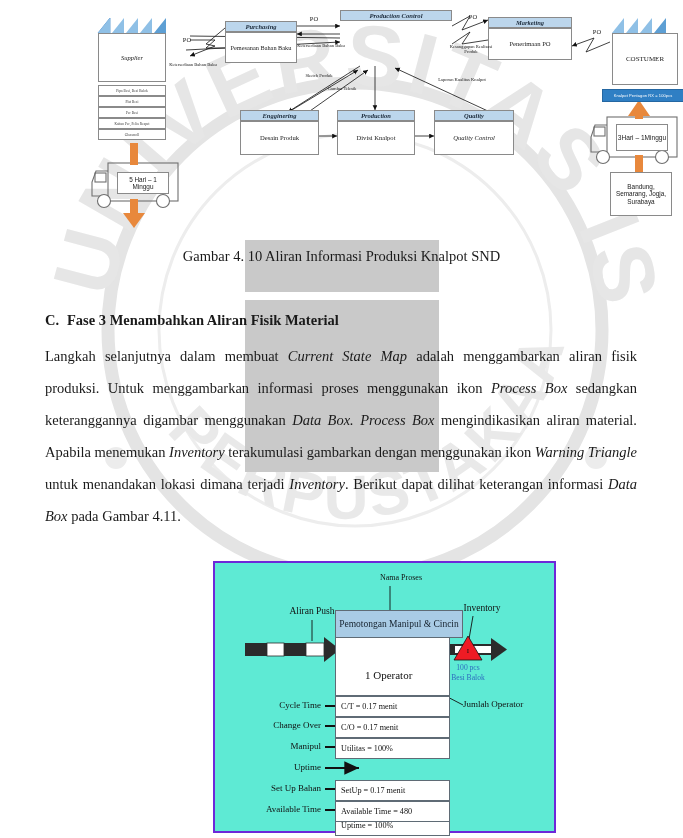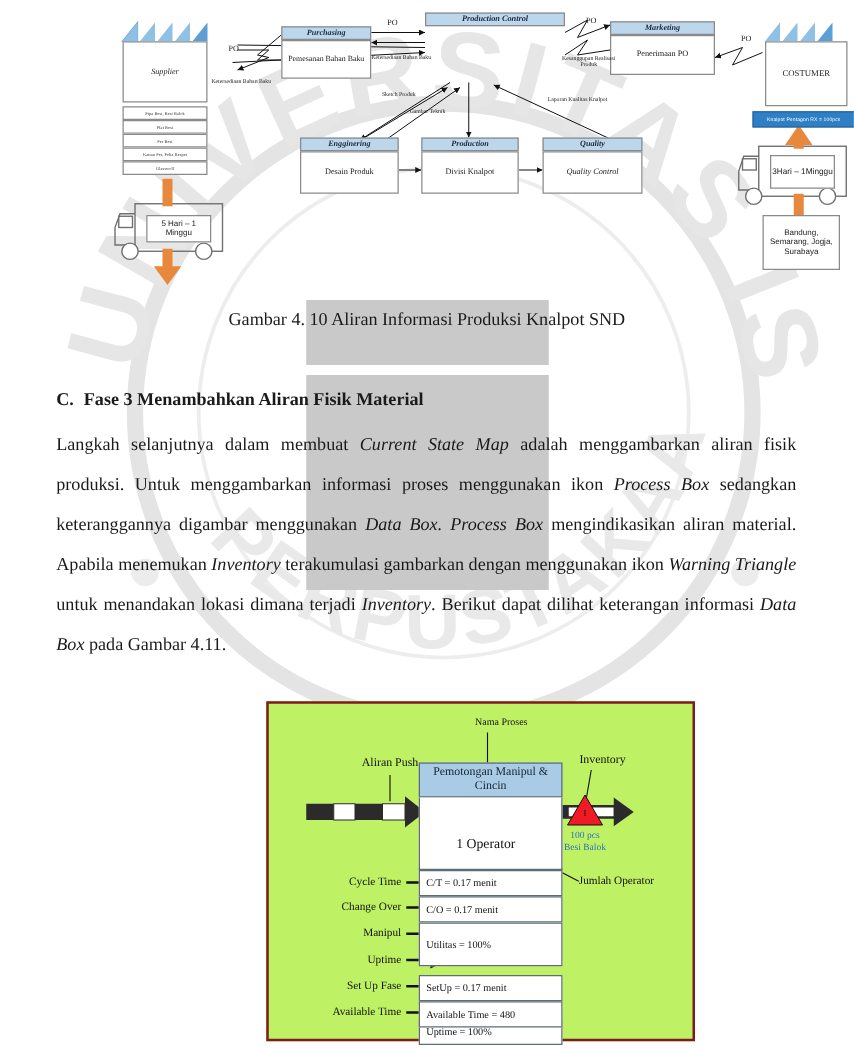--- a/index.html
+++ b/index.html
@@ -32,21 +32,21 @@
   .caption{position:absolute;left:0;right:0;text-align:center;font-size:14.5px;z-index:3;}
   .heading{position:absolute;font-weight:bold;font-size:14.5px;z-index:3;}
   .para{position:absolute;font-size:14.5px;line-height:32px;text-align:justify;z-index:3;}
   .para i{font-style:italic;}
 
   
   .band{position:absolute;background:#c9c9c9;z-index:1;}
 
   
   .fig2{position:absolute;left:213px;top:561px;width:343px;height:272px;
-        border:2px solid #7f1d1d;background:#bef264;z-index:2;box-sizing:border-box;}
+        border:2px solid #6d28d9;background:#5eead4;z-index:2;box-sizing:border-box;}
   .pbox-hd{position:absolute;box-sizing:border-box;border:1px solid #5f6b75;
            background:#a9cbe5;text-align:center;color:#16222e;
            display:flex;align-items:center;justify-content:center;line-height:1.15;}
   .pbox-bd{position:absolute;box-sizing:border-box;border:1px solid #5f6b75;
            border-top:none;background:#fff;}
   .drow{position:absolute;box-sizing:border-box;border:1px solid #5f6b75;background:#fff;
         display:flex;align-items:center;padding-left:5px;font-size:8.2px;color:#111;}
   .dlabel{position:absolute;text-align:right;font-size:9px;color:#111;}
   .tri-txt{position:absolute;color:#2f6fbf;font-size:7.6px;text-align:center;line-height:1.25;}
   .ann{position:absolute;font-size:9px;color:#111;text-align:left;line-height:1.25;}
@@ -293,36 +293,36 @@
     <div class="ann" style="left:57px;top:43px;width:80px;text-align:center;font-size:9.5px;">Aliran Push</div>
 
     <div class="ann" style="left:232px;top:40px;width:70px;text-align:center;font-size:9.5px;">Inventory</div>
 
     <div style="position:absolute;left:245px;top:84px;width:16px;text-align:center;
                 font-size:7px;color:#111;">I</div>
 
     <div class="tri-txt" style="left:222px;top:100px;width:62px;">100 pcs</div>
     <div class="tri-txt" style="left:222px;top:110px;width:62px;">Besi Balok</div>
 
-    <div class="pbox-hd" style="left:120px;top:47px;width:115px;height:28px;font-size:9.5px;">Pemotongan Manipul &amp; Cincin</div>
+    <div class="pbox-hd" style="left:120px;top:47px;width:128px;height:28px;font-size:9.5px;">Pemotongan Manipul &amp; Cincin</div>
 
     <div class="pbox-bd" style="left:120px;top:75px;width:115px;height:58px;"></div>
 
     <div style="position:absolute;left:150px;top:106px;width:80px;font-size:11px;color:#111;">1 Operator</div>
 
     <div class="ann" style="left:248px;top:136px;width:62px;"><span>Jumlah Operator</span></div>
 
     <div class="dlabel" style="left:12px;top:137px;width:94px;">Cycle Time</div>
     <div class="dlabel" style="left:12px;top:157px;width:94px;">Change Over</div>
     <div class="dlabel" style="left:12px;top:178px;width:94px;">Manipul</div>
     <div class="dlabel" style="left:12px;top:199px;width:94px;">Uptime</div>
-    <div class="dlabel" style="left:12px;top:220px;width:94px;">Set Up Fase</div>
+    <div class="dlabel" style="left:12px;top:220px;width:94px;">Set Up Bahan</div>
     <div class="dlabel" style="left:4px;top:241px;width:102px;">Available Time</div>
 
     <div class="drow" style="left:120px;top:133px;width:115px;height:21px;font-family:Liberation Serif, serif;">C/T = 0.17 menit</div>
     <div class="drow" style="left:120px;top:154px;width:115px;height:21px;">C/O = 0.17 menit</div>
-    <div class="drow" style="left:120px;top:175px;width:115px;height:35px;text-align:center;">Utilitas = 100%</div>
+    <div class="drow" style="left:120px;top:175px;width:115px;height:21px;text-align:center;">Utilitas = 100%</div>
     <div class="drow" style="left:120px;top:212px;width:115px;height:21px;margin-top:40px;">Uptime = 100%</div>
     <div class="drow" style="left:120px;top:217px;width:115px;height:21px;">SetUp = 0.17 menit</div>
     <div class="drow" style="left:120px;top:238px;width:115px;height:21px;">Available Time = 480</div>
   </div>
 
 </div>
 
 </body></html>

